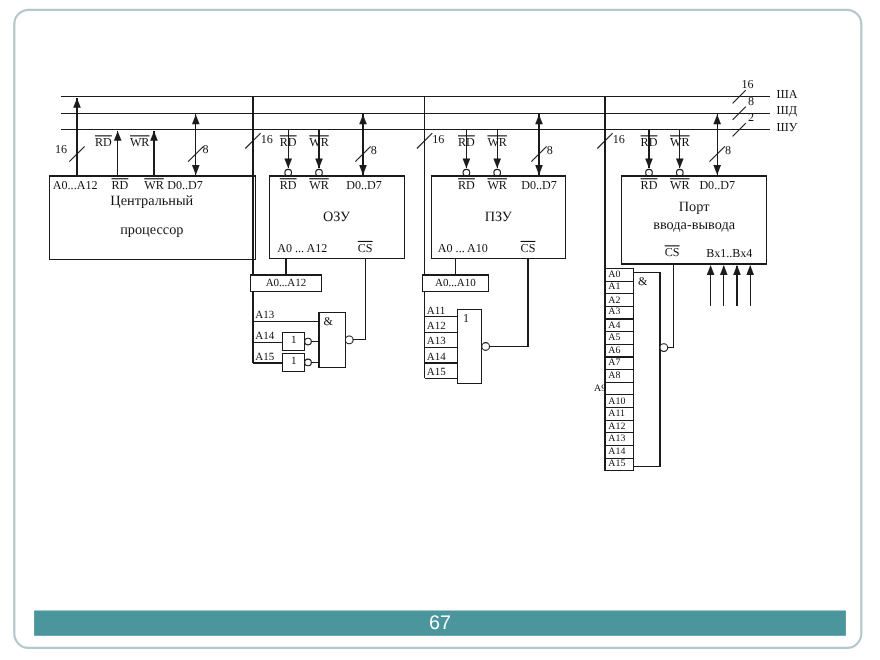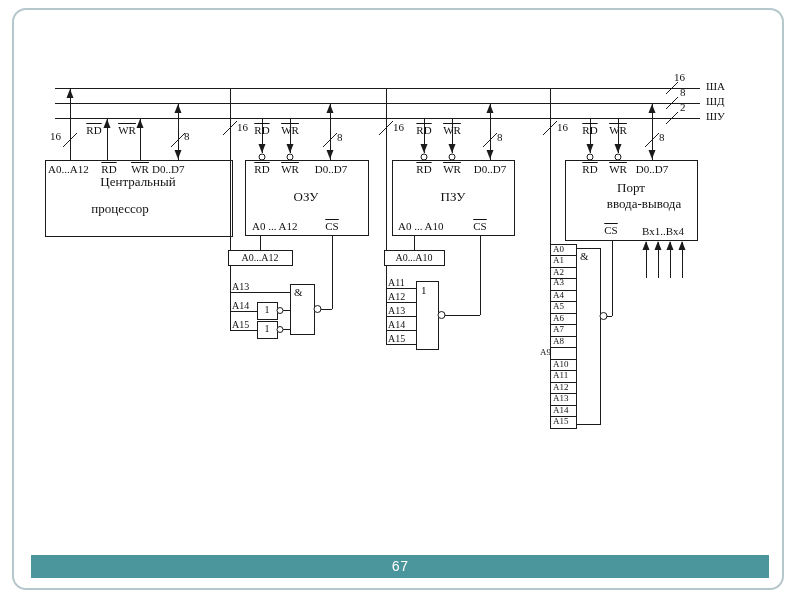--- a/index.html
+++ b/index.html
@@ -2,21 +2,21 @@
 <html><head>
 <meta charset="utf-8">
 <style>
   html,body { margin:0; padding:0; background:#fff; }
   .stage { position:relative; width:800px; height:600px; background:#fff; overflow:hidden;
            font-family:"Liberation Serif", serif; }
   .frame { position:absolute; left:12px; top:8px; width:772px; height:582px;
            border:2px solid #b6c7cb; border-radius:14px; box-sizing:border-box; }
   .footer { position:absolute; left:31px; top:555px; width:738px; height:23px;
             background:#4a969c; display:flex; align-items:center; justify-content:center; }
-  .footer span { color:#fff; font-family:Liberation Mono, monospace; font-size:14px; }
+  .footer span { color:#fff; font-family:Liberation Sans, sans-serif; font-size:18px; }
   svg.wires { position:absolute; left:0; top:0; }
   svg line, svg path { stroke:#1b1b1b; stroke-width:1; fill:none; shape-rendering:crispEdges; }
   svg path.sl { shape-rendering:auto; }
   svg rect { stroke:#1b1b1b; stroke-width:1; fill:#fff; shape-rendering:crispEdges; }
   svg polygon { fill:#1b1b1b; stroke:none; shape-rendering:auto; }
   svg circle { fill:#fff; stroke:#1b1b1b; stroke-width:1; shape-rendering:auto; }
   .lbl { position:absolute; font-size:11px; color:#111; white-space:nowrap; line-height:1.1; }
   .c   { transform:translateX(-50%); }
   .ovl { text-decoration:overline; }
   .t13 { font-size:13px; }
@@ -151,21 +151,21 @@
 
   <div class="lbl" style="left:50px;top:130px">16</div>
   <div class="lbl c ovl" style="left:94px;top:124px">RD</div>
   <div class="lbl c ovl" style="left:127px;top:124px">WR</div>
   <div class="lbl" style="left:184px;top:130px">8</div>
   <div class="lbl" style="left:48px;top:163px">A0...A12</div>
   <div class="lbl c ovl" style="left:109px;top:163px">RD</div>
   <div class="lbl c ovl" style="left:140px;top:163px">WR</div>
   <div class="lbl" style="left:152px;top:163px">D0..D7</div>
   <div class="lbl c t13" style="left:138px;top:175px">Центральный</div>
-  <div class="lbl c t13" style="left:120px;top:202px">процессор</div>
+  <div class="lbl c t13" style="left:138px;top:202px">процессор</div>
 
   <div class="lbl" style="left:237px;top:121px">16</div>
   <div class="lbl c ovl" style="left:262px;top:124px">RD</div>
   <div class="lbl c ovl" style="left:290px;top:124px">WR</div>
   <div class="lbl" style="left:337px;top:131px">8</div>
   <div class="lbl c ovl" style="left:262px;top:163px">RD</div>
   <div class="lbl c ovl" style="left:290px;top:163px">WR</div>
   <div class="lbl c" style="left:331px;top:163px">D0..D7</div>
   <div class="lbl c t13" style="left:306px;top:190px">ОЗУ</div>
   <div class="lbl" style="left:252px;top:220px">A0 ... A12</div>
@@ -197,21 +197,21 @@
   <div class="lbl" style="left:421px;top:284px">1</div>
 
   <div class="lbl" style="left:557px;top:121px">16</div>
   <div class="lbl c ovl" style="left:590px;top:124px">RD</div>
   <div class="lbl c ovl" style="left:618px;top:124px">WR</div>
   <div class="lbl" style="left:659px;top:131px">8</div>
   <div class="lbl c ovl" style="left:590px;top:163px">RD</div>
   <div class="lbl c ovl" style="left:618px;top:163px">WR</div>
   <div class="lbl c" style="left:652px;top:163px">D0..D7</div>
   <div class="lbl c t13" style="left:631px;top:181px">Порт</div>
-  <div class="lbl c t13" style="left:644px;top:197px">ввода-вывода</div>
+  <div class="lbl c t13" style="left:631px;top:197px">ввода-вывода</div>
   <div class="lbl c ovl" style="left:611px;top:224px">CS</div>
   <div class="lbl c" style="left:663px;top:225px">Вх1..Вх4</div>
   <div class="lbl" style="left:580px;top:250px">&amp;</div>
   <div class="lbl t9" style="left:553px;top:245px">A0</div>
   <div class="lbl t9" style="left:553px;top:256px">A1</div>
   <div class="lbl t9" style="left:553px;top:268px">A2</div>
   <div class="lbl t9" style="left:553px;top:278px">A3</div>
   <div class="lbl t9" style="left:553px;top:291px">A4</div>
   <div class="lbl t9" style="left:553px;top:302px">A5</div>
   <div class="lbl t9" style="left:553px;top:314px">A6</div>

